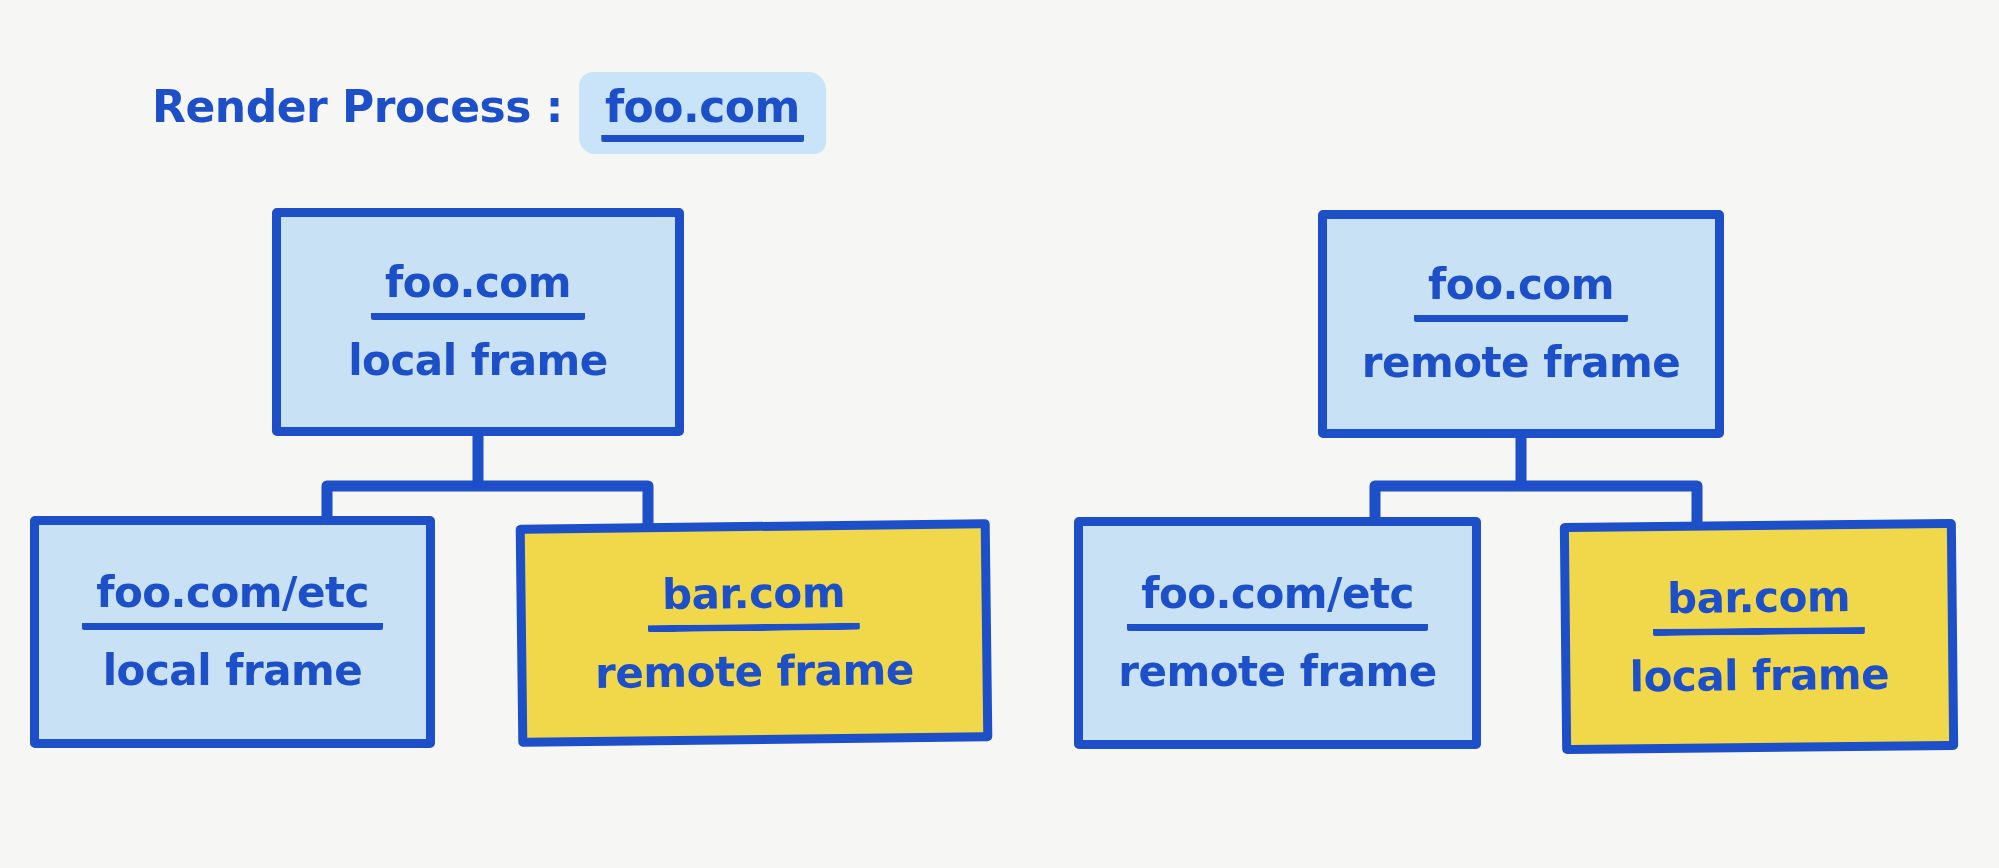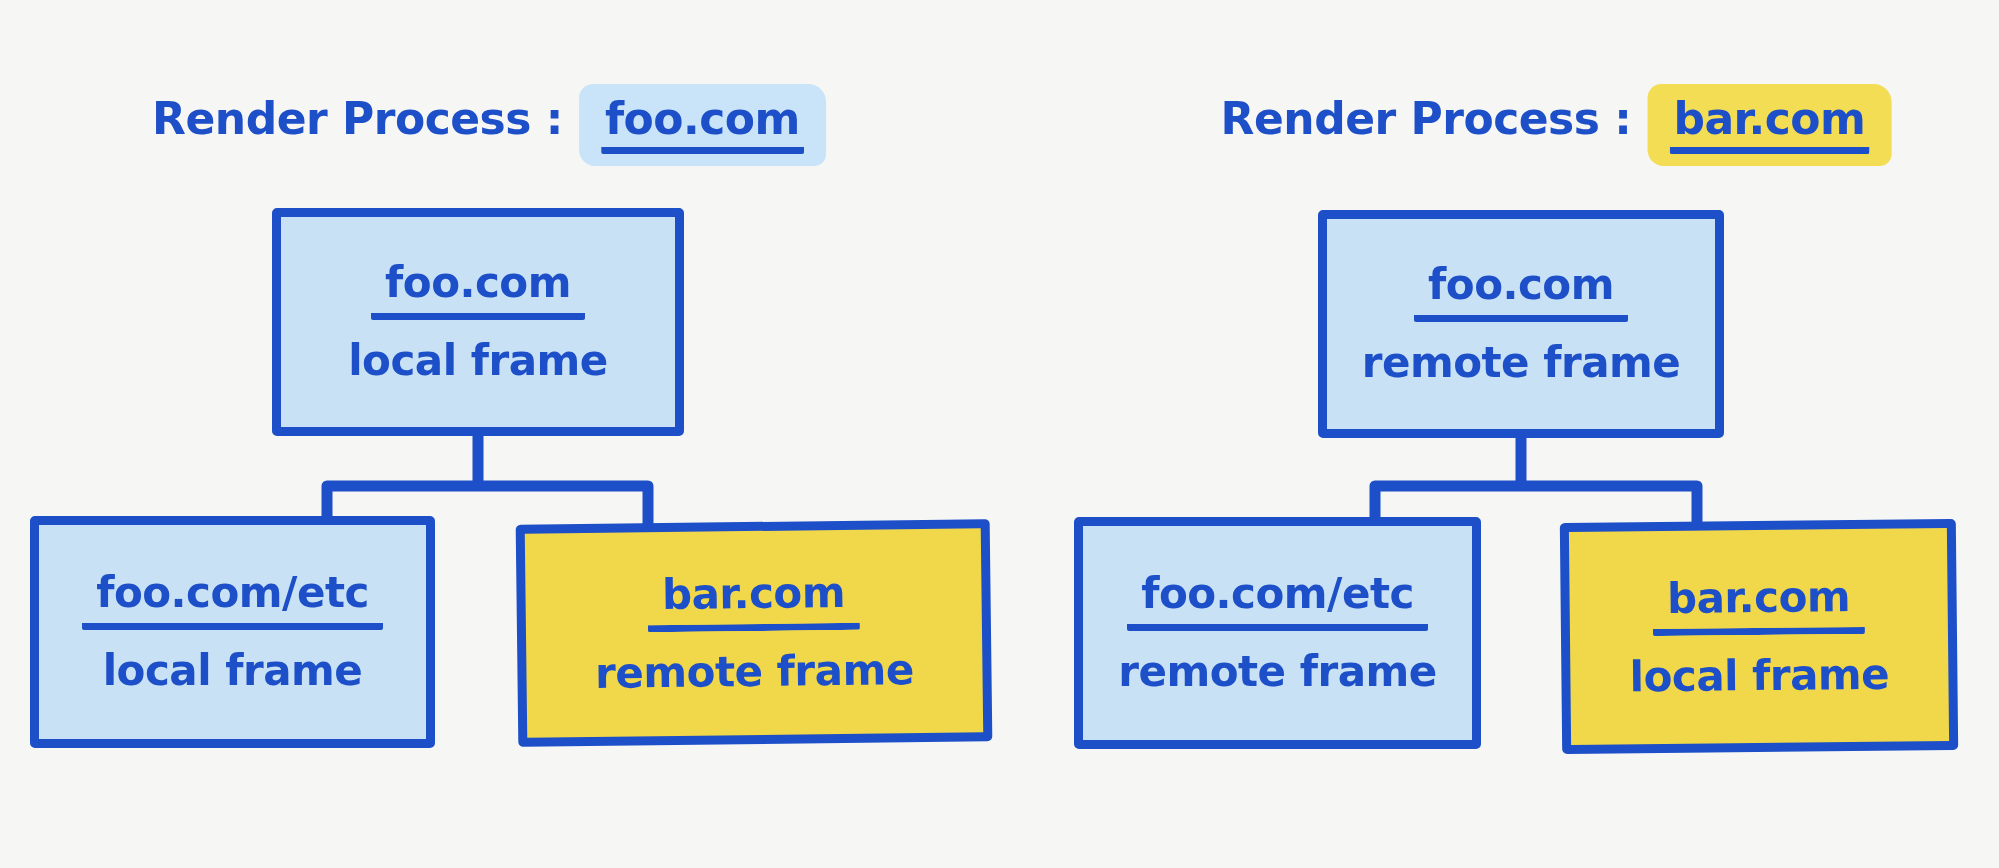--- a/index.html
+++ b/index.html
@@ -12,21 +12,21 @@
     width: 1999px;
     height: 868px;
     background: #f6f6f4;
     overflow: hidden;
     color: #1d4fc8;
   }
 
   
   .title {
     position: absolute;
-    top: 84px;
+    top: 72px;
     transform: translateX(-50%);
     white-space: nowrap;
     font-size: 44px;
     font-weight: 700;
     letter-spacing: -0.5px;
     line-height: 1;
     color: #1d4fc8;
   }
   .title .prefix { padding-right: 6px; }
   .hl {
@@ -124,23 +124,20 @@
   <div class="node node-blue l-childA">
     <span class="domain">foo.com/etc</span>
     <span class="frame">local frame</span>
   </div>
 
   <div class="node node-yellow l-childB">
     <span class="domain">bar.com</span>
     <span class="frame">remote frame</span>
   </div>
 
-  <div class="title" style="left:1556px">
-    <span class="prefix">Render Process :</span><span class="hl hl-yellow"><span class="domain-underline">bar.com</span></span>
-  </div>
 
   <div class="node node-blue r-root">
     <span class="domain">foo.com</span>
     <span class="frame">remote frame</span>
   </div>
 
   <div class="node node-blue r-childA">
     <span class="domain">foo.com/etc</span>
     <span class="frame">remote frame</span>
   </div>

